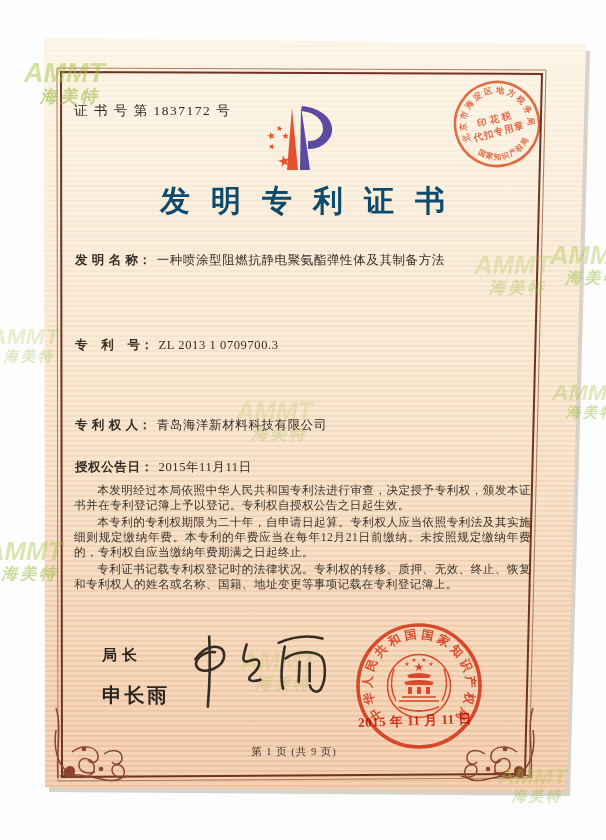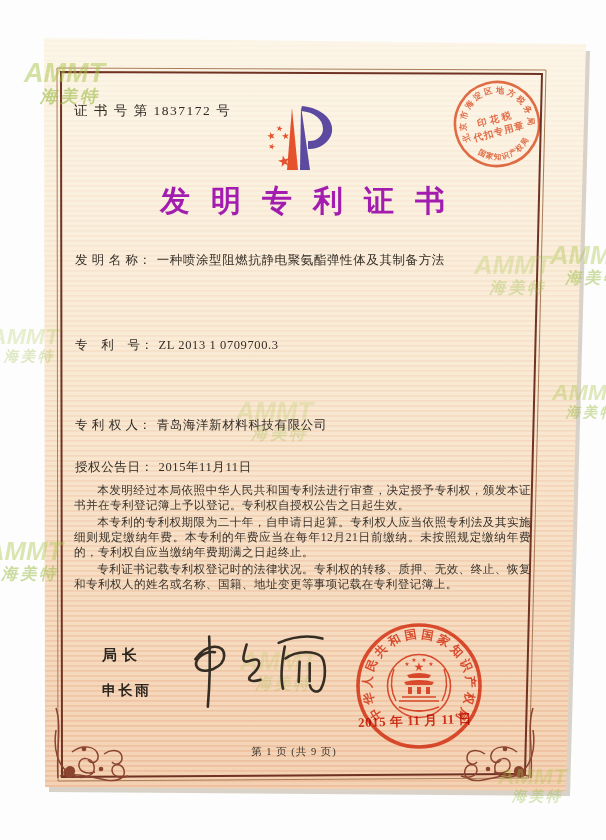--- a/index.html
+++ b/index.html
@@ -9,30 +9,30 @@
   
   .wm{position:absolute;z-index:1;font-style:italic;font-weight:bold;line-height:1;
       font-family:"Liberation Sans","DejaVu Sans",sans-serif;pointer-events:none;}
   .wm-en{display:block;font-size:27px;letter-spacing:0px;color:rgba(168,196,72,0.52);}
   .wm-cn{display:block;font-size:17px;letter-spacing:3px;margin:1px 0 0 16px;color:rgba(148,184,58,0.6);}
   
   .content{position:absolute;left:0;top:0;width:606px;height:840px;z-index:2;color:#39322b;}
   .cert-no{position:absolute;left:74px;top:102px;font-size:13.5px;letter-spacing:1.5px;color:#302a24;}
   .logo{position:absolute;left:262px;top:100px;}
   .title{position:absolute;left:58px;top:181px;width:472px;text-align:center;
-         font-size:30px;font-weight:bold;letter-spacing:21px;padding-left:38px;box-sizing:border-box;color:#a21caf;}
+         font-size:30px;font-weight:bold;letter-spacing:21px;padding-left:38px;box-sizing:border-box;color:#0c4a6e;}
   .row{position:absolute;left:75px;width:460px;font-size:12.5px;letter-spacing:0.6px;color:#342d26;}
-  .row .lbl{font-weight:normal;margin-right:5px;}
+  .row .lbl{font-weight:bold;margin-right:5px;}
   .body-text{position:absolute;left:74px;top:483px;width:457px;font-size:11.6px;line-height:15px;
              text-align:justify;color:#3a332c;letter-spacing:0.4px;}
   .body-text p{margin:0;text-indent:2em;}
   .body-text p + p{margin-top:2px;}
   .signer-title{position:absolute;left:102px;top:646px;font-size:15px;letter-spacing:5px;font-weight:600;
                 color:#2c2620;font-family:"Liberation Sans","DejaVu Sans",sans-serif;}
-  .signer-name{position:absolute;left:102px;top:682px;font-size:14px;letter-spacing:2.5px;font-weight:600;
+  .signer-name{position:absolute;left:102px;top:682px;font-size:20px;letter-spacing:2.5px;font-weight:600;
                color:#2c2620;font-family:"Liberation Sans","DejaVu Sans",sans-serif;}
   .signature{position:absolute;left:172px;top:630px;z-index:2;}
   .page-footer{position:absolute;left:58px;top:745px;width:472px;text-align:center;
                font-size:10.5px;letter-spacing:1px;color:#3a332c;}
   
   .stamp{position:absolute;z-index:3;mix-blend-mode:multiply;}
   .seal-date{position:absolute;left:358px;top:712px;z-index:4;mix-blend-mode:multiply;
              font-size:13px;font-weight:bold;letter-spacing:0.5px;color:#d63a20;transform:rotate(-2deg);}
 </style>
 </head>

